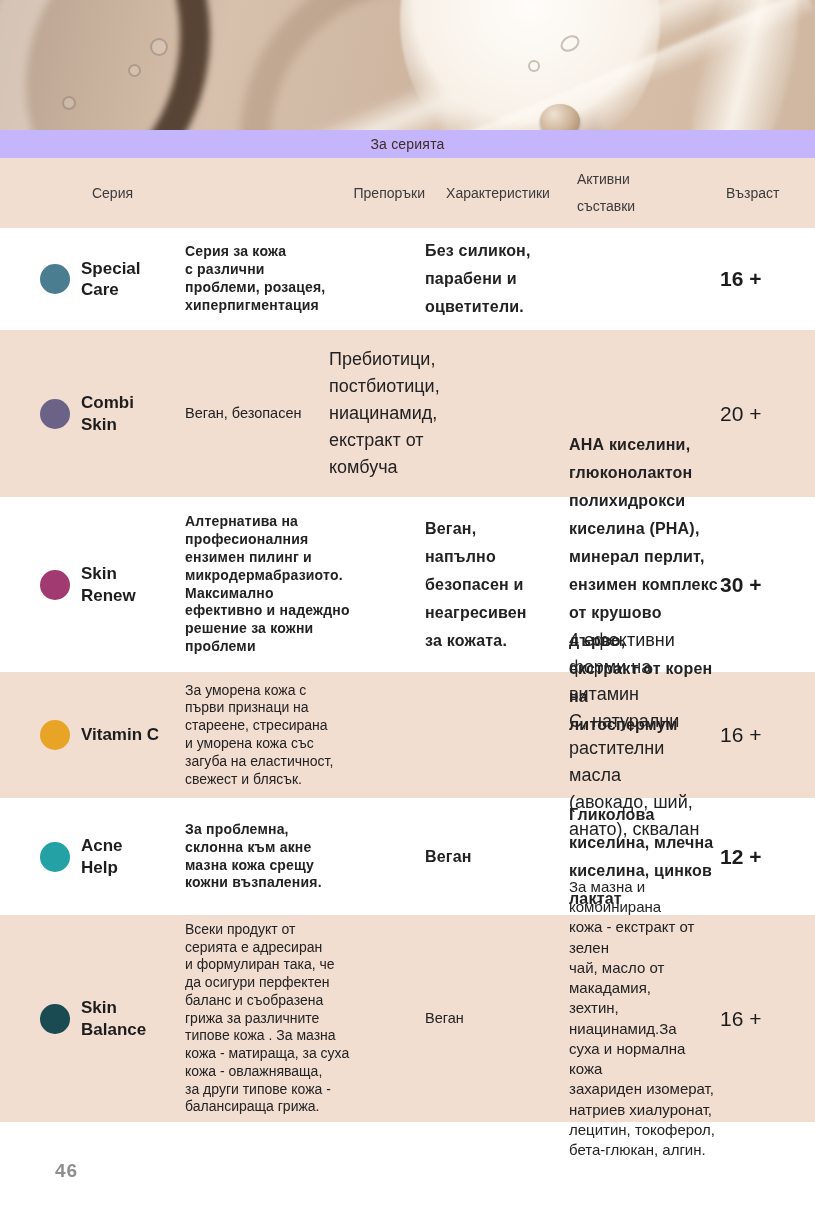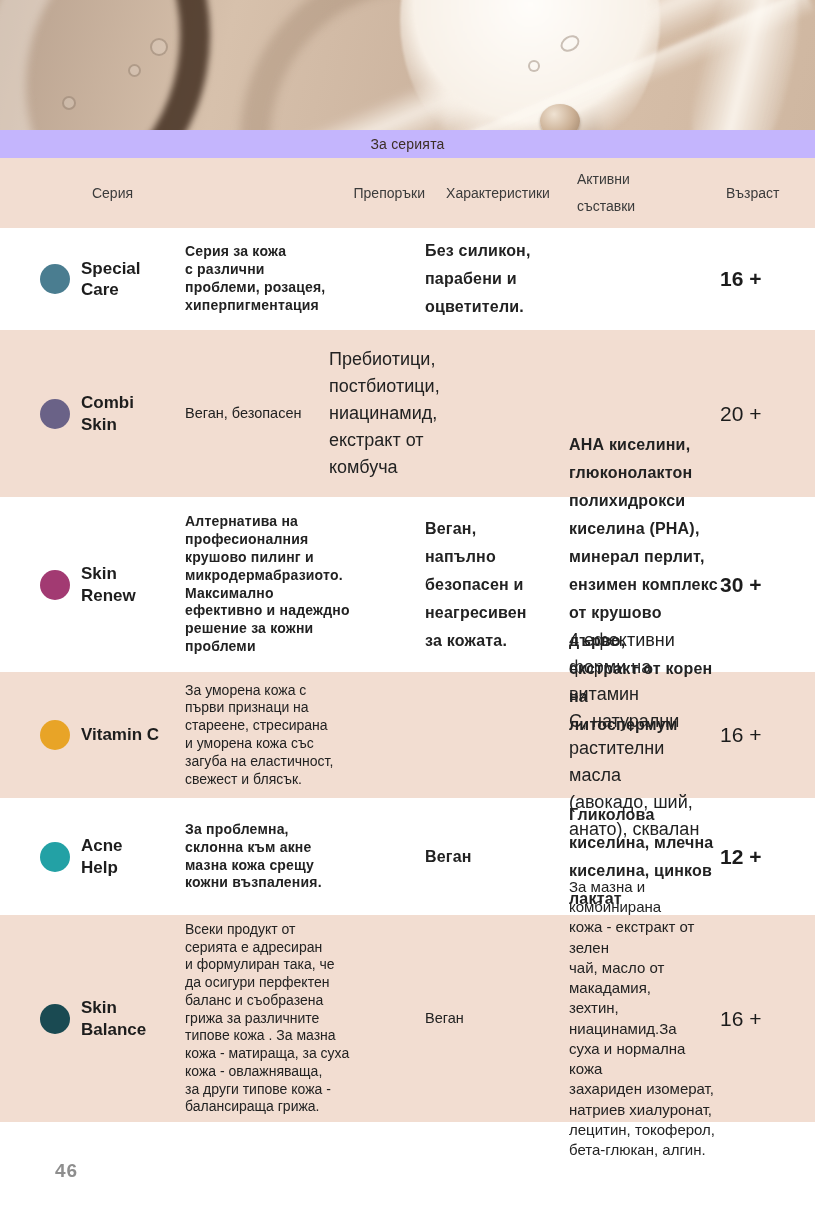--- a/index.html
+++ b/index.html
@@ -223,21 +223,21 @@
   </div>
 
   <div class="row r2 bold">
     <div class="c-series">
       <span class="dot" style="background: rgb(162, 58, 114);"></span>
       <span class="s-name">Skin
 Renew</span>
     </div>
     <div class="c-rec">Алтернатива на
 професионалния
-крушово пилинг и
+ензимен пилинг и
 микродермабразиото.
 Максимално
 ефективно и надеждно
 решение за кожни
 проблеми</div>
     <div class="c-char">Веган,
 напълно
 безопасен и
 неагресивен
 за кожата.</div>

